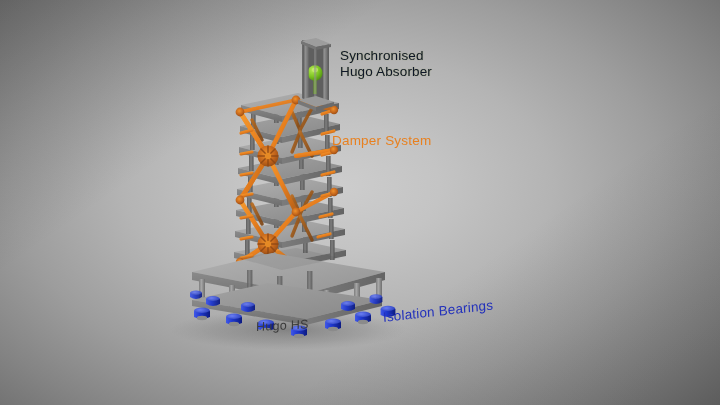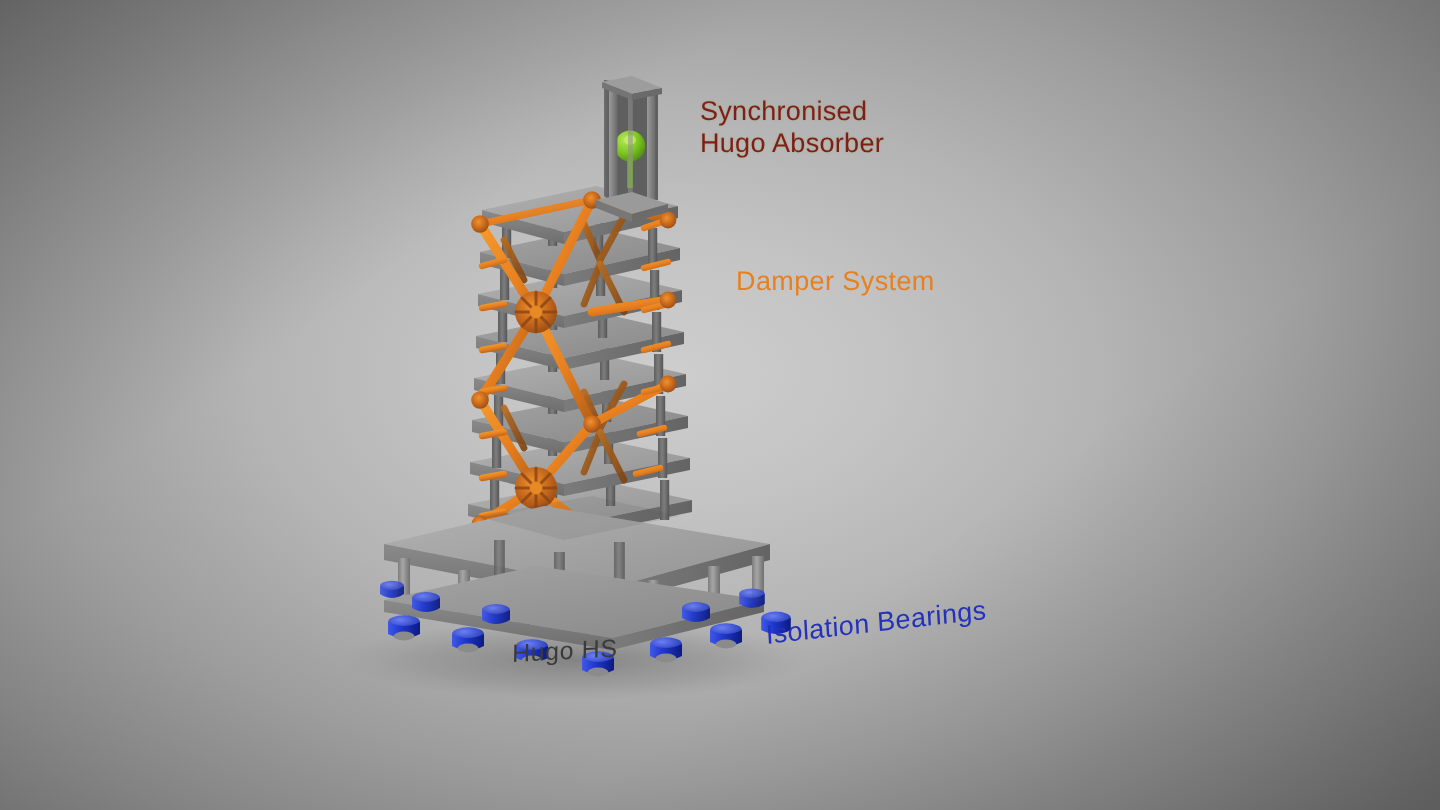--- a/index.html
+++ b/index.html
@@ -31,28 +31,28 @@
                 rgba(0,0,0,0.0) 66%, rgba(40,40,40,0.22) 100%);
   }
 
   
   #scene { position:absolute; inset:0; }
   svg.layer { position:absolute; left:0; top:0; width:720px; height:405px; overflow:visible; }
 
   
   .lbl { position:absolute; white-space:pre; line-height:1.22; }
   #lbl-sma {
-    left:350px; top:48px;
-    color:#7f1d1d;
+    left:340px; top:48px;
+    color:#0f172a;
     font-size:13.5px;
     letter-spacing:0.15px;
     text-shadow:0 0 1px rgba(140,160,20,0.45);
   }
   #lbl-damper {
-    left:368px; top:133px;
+    left:332px; top:133px;
     color:#e8801f;
     font-size:13.5px;
     letter-spacing:0.2px;
   }
   #lbl-iso {
     left:383px; top:310px;
     color:#2331bb;
     font-size:13.5px;
     letter-spacing:0.2px;
     transform: rotate(-6.5deg) skewX(-3deg);

